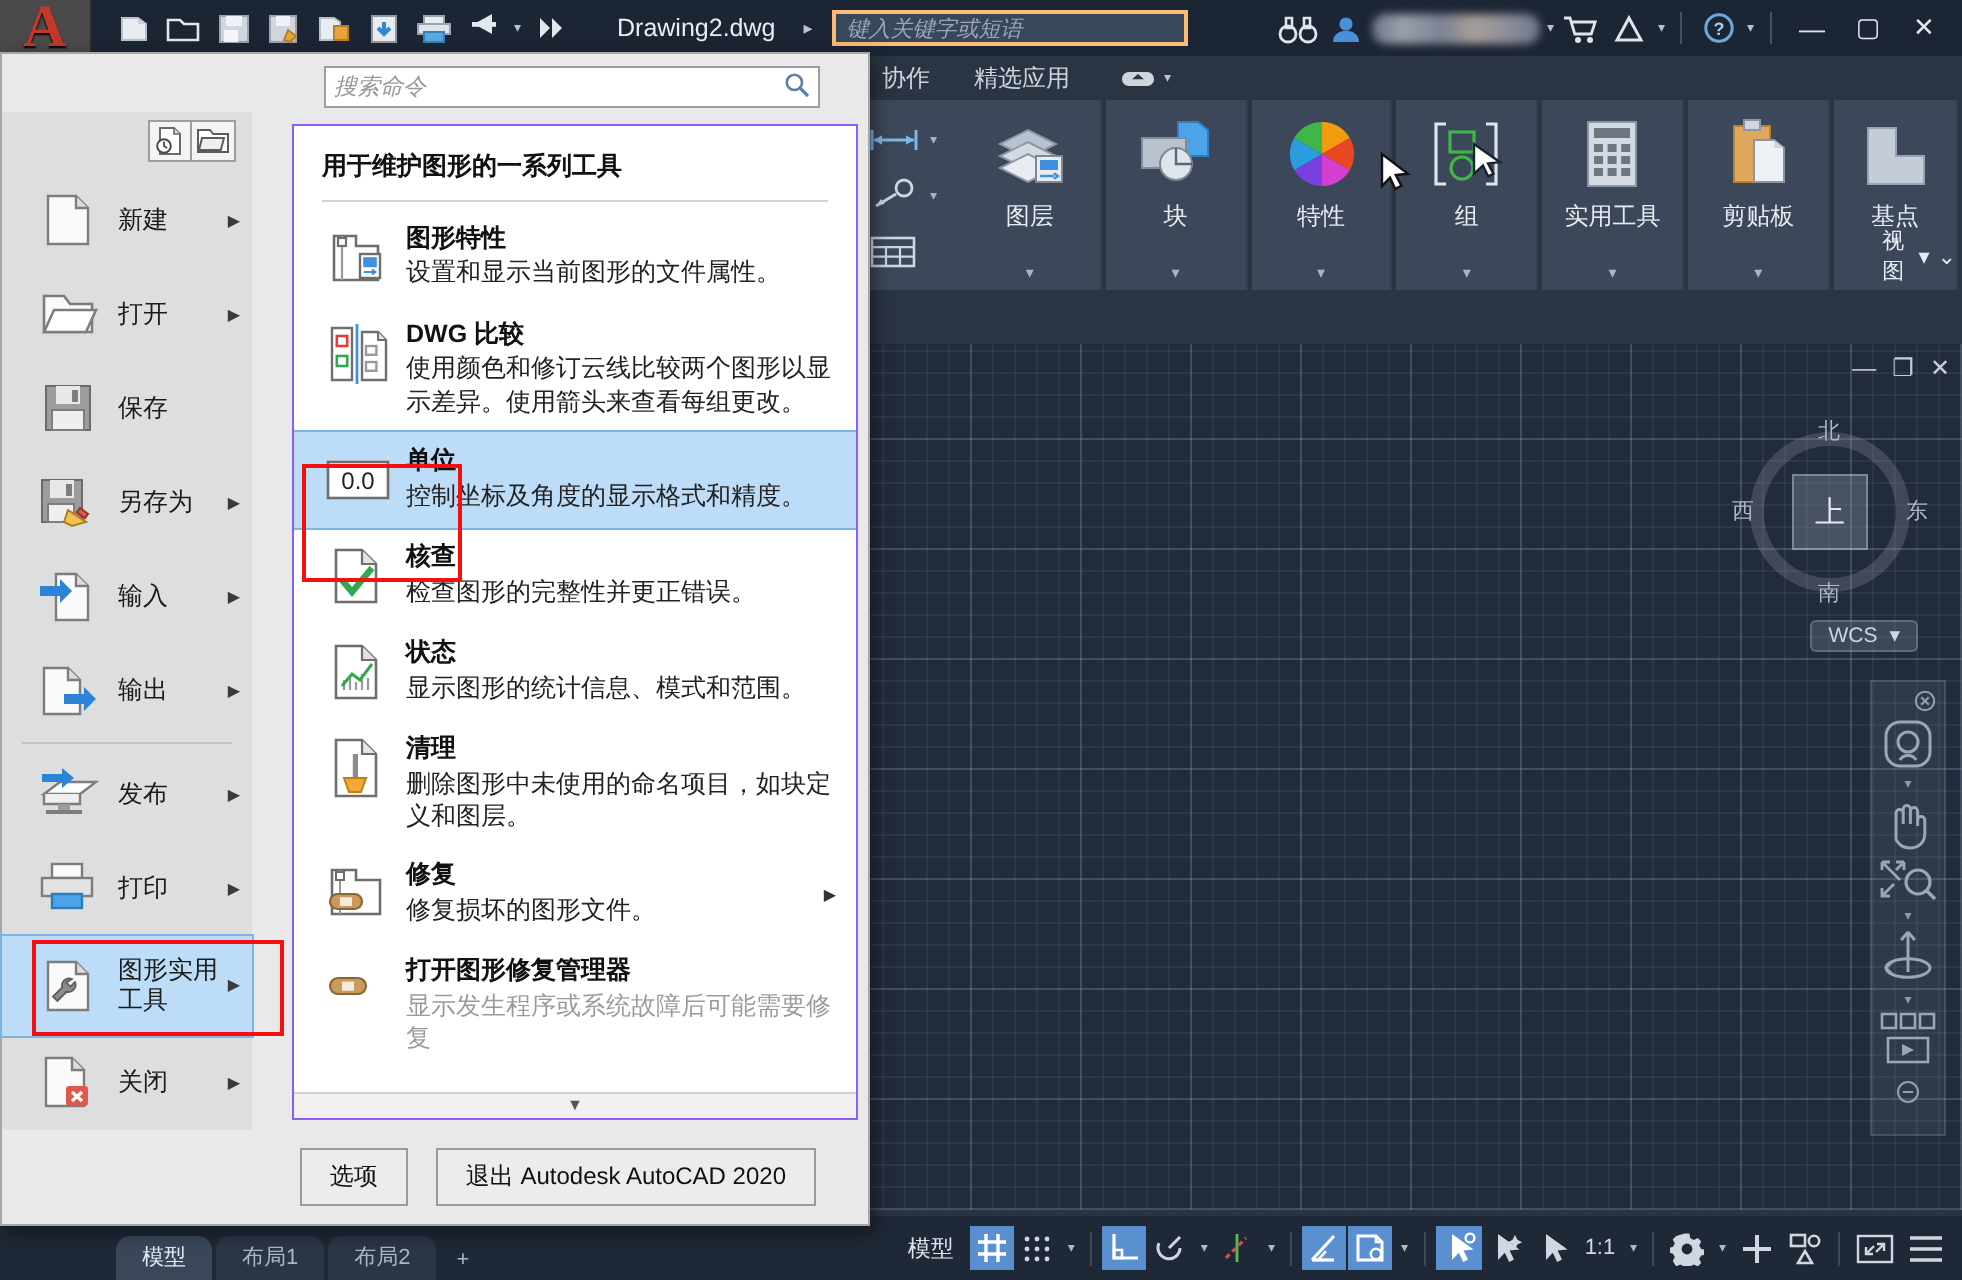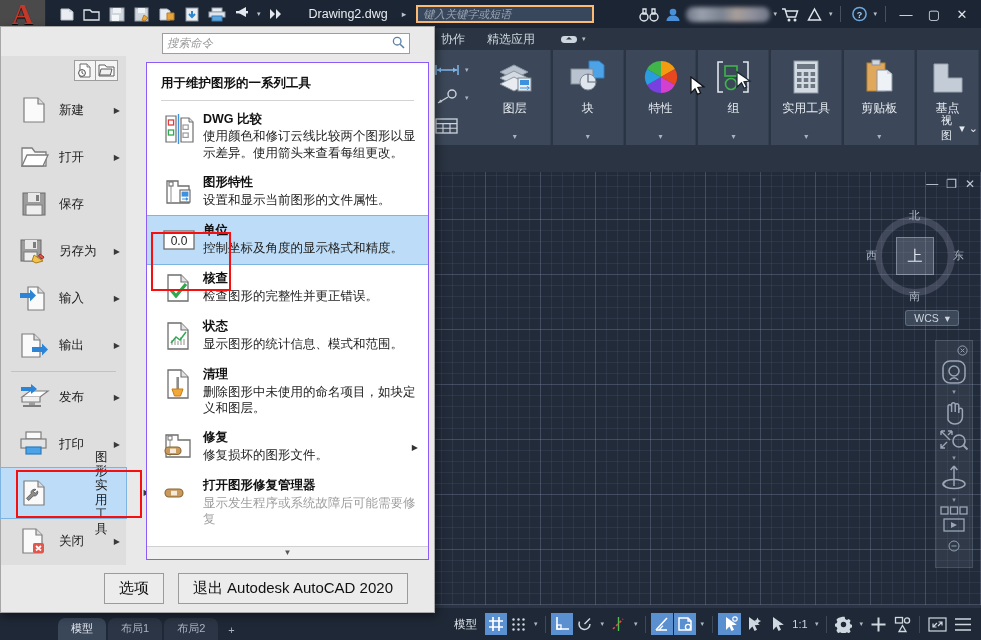--- a/index.html
+++ b/index.html
@@ -168,21 +168,21 @@
   .am-topbtns { display: flex; justify-content: flex-end; padding: 4px 8px 6px 0; gap: 0; }
   .am-tb {
     width: 22px; height: 21px; border: 1px solid #9d9d9d; background: #f4f4f4;
     display: flex; align-items: center; justify-content: center; cursor: pointer;
   }
   .am-tb + .am-tb { border-left: none; }
   .am-item {
     height: 47px; display: flex; align-items: center; padding: 0 6px 0 16px;
     cursor: pointer; position: relative;
   }
-  .am-item.sel { background: #bcdcf7; outline: 1px solid #7eb4e2; gap: 36px; }
+  .am-item.sel { background: #bcdcf7; outline: 1px solid #7eb4e2; }
   .am-ico { width: 34px; height: 34px; display: flex; align-items: center; justify-content: center; flex: none; }
   .am-lbl { font-size: 12.5px; color: #1b1b1b; margin-left: 8px; line-height: 1.15; }
   .am-arr { margin-left: auto; color: #3a3a3a; font-size: 8px; }
   .am-sep { height: 1px; background: #c2c2c2; margin: 2px 10px; }
 
   .am-right {
     position: absolute; left: 145px; top: 6px; width: 283px; height: 498px;
     background: #fff; border: 1px solid #8b5cf6;
     display: flex; flex-direction: column;
   }
@@ -200,21 +200,21 @@
   .am-row-arr { margin-left: auto; color: #333; font-size: 8px; align-self: center; }
   .am-scroll {
     height: 13px; background: #f0f0f0; border-top: 1px solid #d0d0d0;
     display: flex; align-items: center; justify-content: center; color: #555; font-size: 8px;
   }
   .am-foot {
     height: 54px; display: flex; align-items: center; justify-content: flex-end;
     gap: 14px; padding-right: 26px; background: #e9e9e9;
   }
   .am-fbtn {
-    border: 1px solid #9b9b9b; background: #ececec; font-size: 15px; color: #111;
+    border: 1px solid #9b9b9b; background: #ececec; font-size: 12px; color: #111;
     padding: 5px 14px; cursor: pointer;
   }
 
   .redbox {
     position: absolute; border: 2.5px solid #f60f0f; pointer-events: none; z-index: 60;
   }
   .cursor-arrow { position: absolute; z-index: 30; }
 </style>
 </head>
 <body>
@@ -864,54 +864,54 @@
       </div>
 
       <div class="am-right">
         <div class="am-right-title">用于维护图形的一系列工具</div>
         <div class="am-right-sep"></div>
 
         <div class="am-list">
 
           <div class="am-row">
             <div class="am-row-ico">
+              <svg width="30" height="30" viewBox="0 0 30 30">
+                  <path d="M3 4h11v5h11v17H3z" fill="none" stroke="#6e6e6e" stroke-width="1.3"></path>
+                  <path d="M7 4v22" stroke="#9a9a9a" stroke-width="1.1"></path>
+                  <rect x="5" y="5" width="4" height="4" fill="#fff" stroke="#6e6e6e" stroke-width="1.1"></rect>
+                  <rect x="16" y="13" width="10" height="12" fill="#fff" stroke="#6e6e6e" stroke-width="1.2"></rect>
+                  <rect x="17.6" y="14.6" width="6.8" height="5" fill="#3d91dd"></rect>
+                  <path d="M18 22h5M22 20.8l1.6 1.2-1.6 1.2" stroke="#3d91dd" stroke-width="1.1" fill="none"></path>
+                </svg>
+            </div>
+            <div class="am-row-txt">
+              <div class="am-row-t">图形特性</div>
+              <div class="am-row-d">设置和显示当前图形的文件属性。</div>
+            </div>
+          </div>
+
+          <div class="am-row">
+            <div class="am-row-ico">
               <svg width="30" height="32" viewBox="0 0 30 32">
                   <path d="M2 3h10v26H2z" fill="#fff" stroke="#6e6e6e" stroke-width="1.2"></path>
                   <rect x="4.4" y="7" width="5.2" height="5" fill="none" stroke="#e23b3b" stroke-width="1.3"></rect>
                   <rect x="4.4" y="17" width="5.2" height="5" fill="none" stroke="#2fa84f" stroke-width="1.3"></rect>
                   <path d="M14.5 1v30" stroke="#3d91dd" stroke-width="1.4"></path>
                   <path d="M17 5h8l4 4v20h-12z" fill="#fff" stroke="#6e6e6e" stroke-width="1.2"></path>
                   <path d="M25 5v4h4" fill="#e3e3e3" stroke="#6e6e6e" stroke-width="1"></path>
                   <rect x="19" y="12" width="5.2" height="4.4" fill="none" stroke="#9a9a9a" stroke-width="1.2"></rect>
                   <rect x="19" y="20" width="5.2" height="4.4" fill="none" stroke="#9a9a9a" stroke-width="1.2"></rect>
                 </svg>
             </div>
             <div class="am-row-txt">
               <div class="am-row-t">DWG 比较</div>
               <div class="am-row-d">使用颜色和修订云线比较两个图形以显示差异。使用箭头来查看每组更改。</div>
             </div>
           </div>
 
-          <div class="am-row">
-            <div class="am-row-ico">
-              <svg width="30" height="30" viewBox="0 0 30 30">
-                  <path d="M3 4h11v5h11v17H3z" fill="none" stroke="#6e6e6e" stroke-width="1.3"></path>
-                  <path d="M7 4v22" stroke="#9a9a9a" stroke-width="1.1"></path>
-                  <rect x="5" y="5" width="4" height="4" fill="#fff" stroke="#6e6e6e" stroke-width="1.1"></rect>
-                  <rect x="16" y="13" width="10" height="12" fill="#fff" stroke="#6e6e6e" stroke-width="1.2"></rect>
-                  <rect x="17.6" y="14.6" width="6.8" height="5" fill="#3d91dd"></rect>
-                  <path d="M18 22h5M22 20.8l1.6 1.2-1.6 1.2" stroke="#3d91dd" stroke-width="1.1" fill="none"></path>
-                </svg>
-            </div>
-            <div class="am-row-txt">
-              <div class="am-row-t">图形特性</div>
-              <div class="am-row-d">设置和显示当前图形的文件属性。</div>
-            </div>
-          </div>
-
           <div class="am-row sel">
             <div class="am-row-ico">
               <svg width="34" height="26" viewBox="0 0 34 26">
                   <rect x="2" y="4" width="30" height="18" fill="#fff" stroke="#6e6e6e" stroke-width="1.3"></rect>
                   <text x="17" y="17.5" font-size="12" fill="#222" text-anchor="middle" font-family="sans-serif">0.0</text>
                 </svg>
             </div>
             <div class="am-row-txt">
               <div class="am-row-t">单位</div>
               <div class="am-row-d">控制坐标及角度的显示格式和精度。</div>

